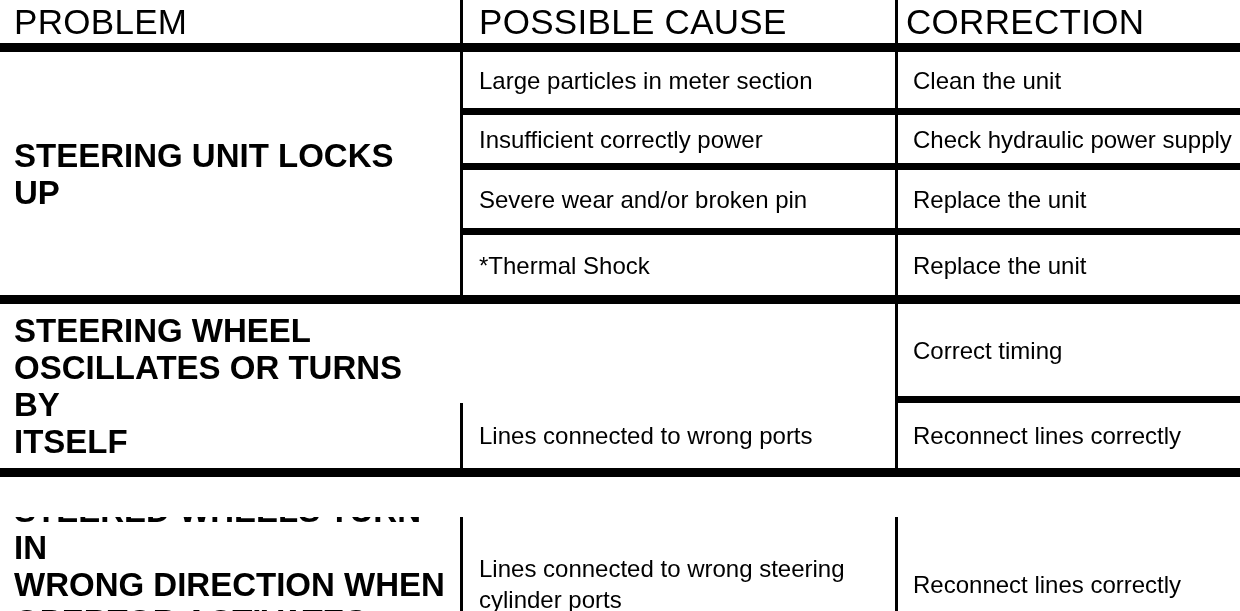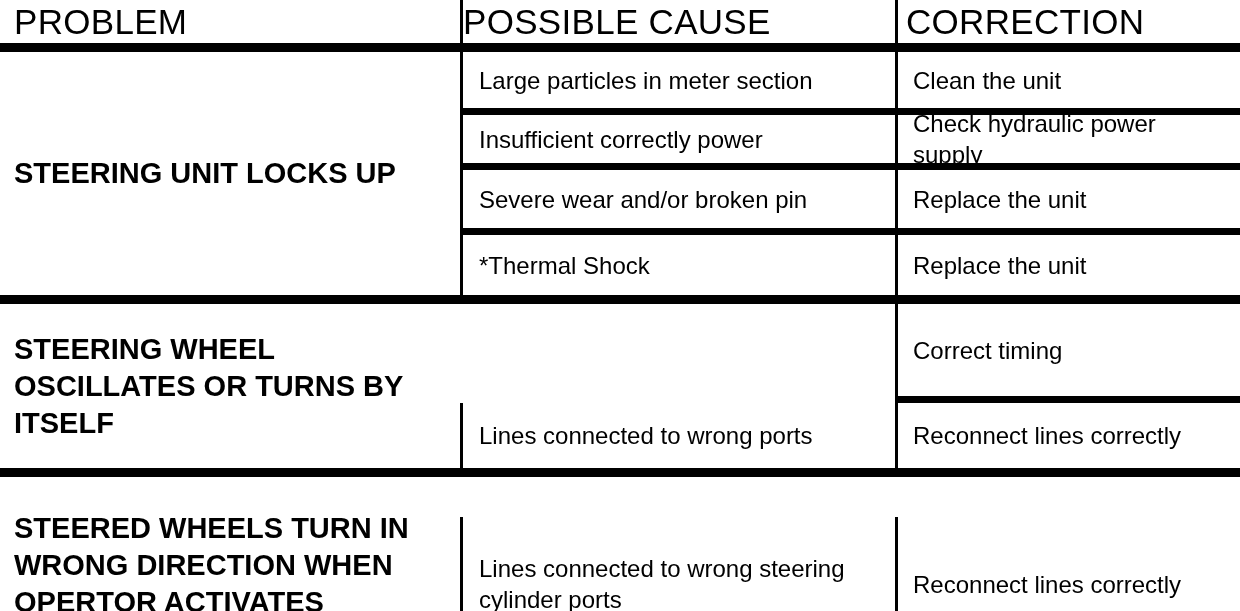--- a/index.html
+++ b/index.html
@@ -28,47 +28,47 @@
     display:flex;align-items:center;
     box-sizing:border-box;
     font-size:35px;
     letter-spacing:0.3px;
     line-height:43px;
     white-space:nowrap;
     overflow:hidden;
   }
   .header-cell.c1{padding-left:14px;}
   .header-cell.c2,.header-cell.c3{border-left:3px solid var(--border);}
-  .header-cell.c2{padding-left:0;}
+  .header-cell.c2{padding-left:16px;}
   .header-cell.c3{padding-left:8px;}
 
   
   .section{
     display:grid;
     grid-template-columns:460px 435px 345px;
     box-sizing:border-box;
   }
   .section.sb{border-bottom:9px solid var(--border);}
 
   .cell{
     box-sizing:border-box;
     display:flex;align-items:center;
     overflow:hidden;
   }
   .problem-cell{
     grid-column:1;
     grid-row:1 / -1;
     padding-left:14px;padding-right:14px;
     font-weight:bold;
-    font-size:29px;
+    font-size:33px;
     line-height:37px;
     white-space:pre-wrap;
   }
   .cause-cell{grid-column:2;padding-left:16px;padding-right:25px;}
-  .correction-cell{grid-column:3;padding-left:15px;padding-right:20px;}
+  .correction-cell{grid-column:3;padding-left:15px;padding-right:4px;}
   .cause-cell,.correction-cell{
     border-left:3px solid var(--border);
     font-size:24px;
     line-height:31px;
     white-space:pre-wrap;
   }
   
   .rb{border-bottom:7px solid var(--border);}
 </style>
 </head>

